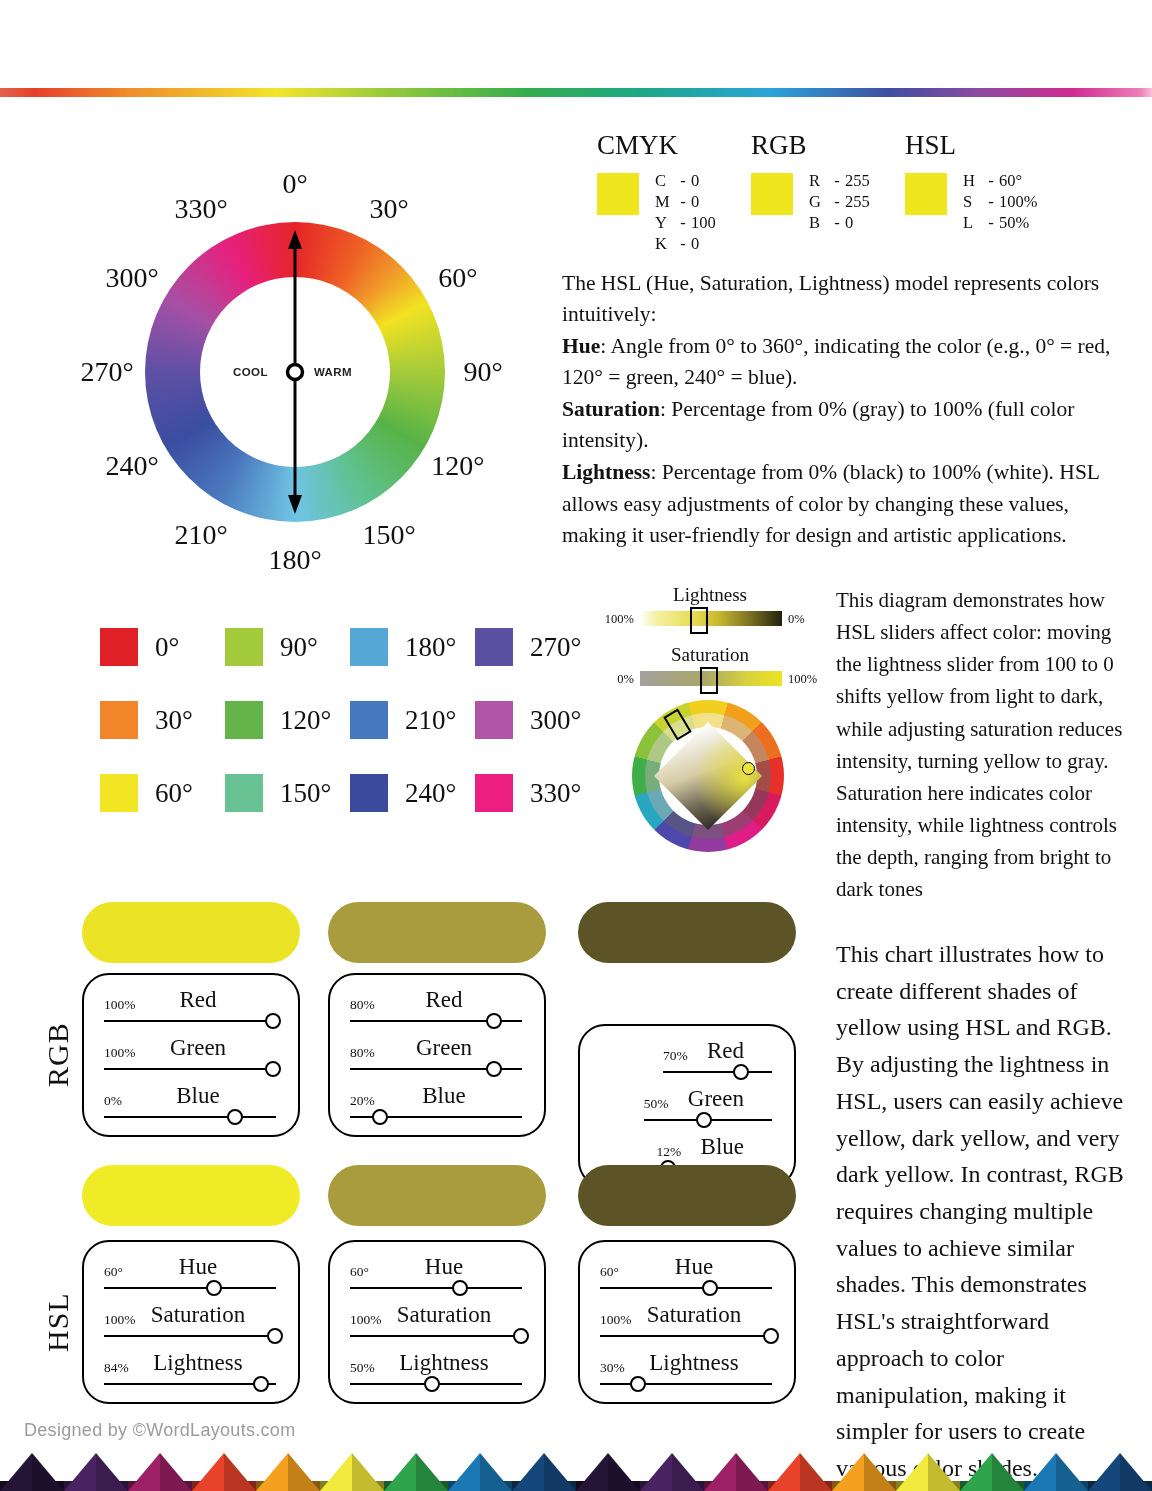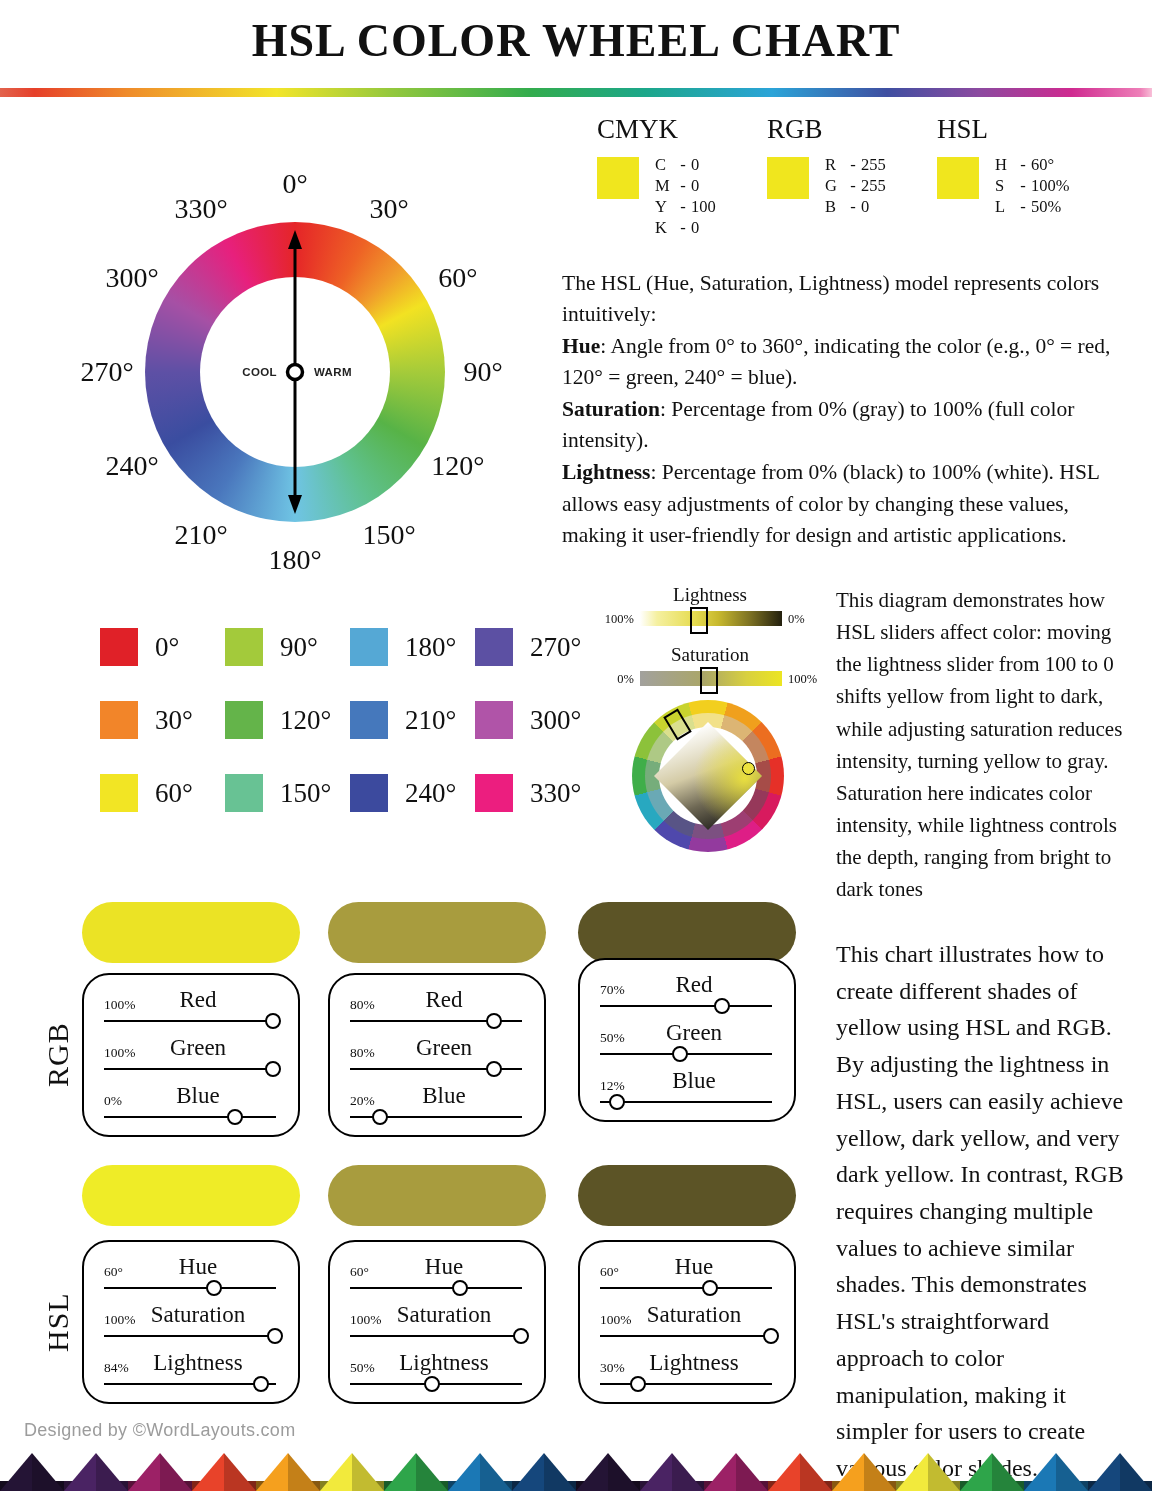--- a/index.html
+++ b/index.html
@@ -3,37 +3,37 @@
 <meta charset="utf-8">
 <style>
   body{margin:0;background:#fff}
   .canvas{position:relative;width:1152px;height:1491px;background:#fff;font-family:"Liberation Serif",serif;color:#111;overflow:hidden}
 
   .title{position:absolute;top:14px;left:0;width:100%;text-align:center;font-size:46px;font-weight:700;letter-spacing:1px;margin:0}
   .rainbow{position:absolute;top:88px;left:0;width:100%;height:9px;
     background:linear-gradient(90deg,#e2634d 0%,#e6402a 3%,#ef8b2b 11%,#f2e52a 24%,#93c83d 34%,#33ac4d 46%,#1ca78a 56%,#2ba4d8 67%,#3f4fa1 77%,#8c4aa0 85%,#cf2a90 93%,#ee7fb8 99%,#f8c0d8 100%)}
 
   
-  #models{position:absolute;left:597px;top:114px;display:flex;gap:20px}
+  #models{position:absolute;left:597px;top:130px;display:flex;gap:4px}
   .model{width:150px}
   .model-name{font-size:27px;margin-bottom:9px}
   .model-body{display:flex;gap:16px}
   .model-swatch{width:42px;height:42px;margin-top:3px;flex:0 0 42px}
   .mrow{display:flex;font-size:16.5px;line-height:21px}
   .mk{width:20px}
   .md{width:16px;text-align:center}
 
   
   .wheel{position:absolute;left:145px;top:222px;width:300px;height:300px}
   .ring{position:absolute;inset:0;border-radius:50%;
     background:conic-gradient(from 0deg,#e52528 0deg,#ee6225 28deg,#f09b2b 45deg,#f2e222 62deg,#a5cb3a 90deg,#57b347 120deg,#5fc18e 150deg,#6fc4e4 180deg,#4a77bd 212deg,#3a4da0 240deg,#5e50a5 270deg,#a650a5 300deg,#e7207d 332deg,#e52528 360deg)}
   .hole{position:absolute;left:55px;top:55px;width:190px;height:190px;border-radius:50%;background:#fff}
   .arrow-svg{position:absolute;inset:0}
   .cool,.warm{position:absolute;top:144px;font-family:"Liberation Sans",sans-serif;font-size:11.5px;font-weight:600;letter-spacing:.4px;color:#222}
-  .cool{left:88px;width:44px;text-align:right}
+  .cool{left:88px;width:44px;text-align:left}
   .warm{left:169px}
   .wlabel{position:absolute;transform:translate(-50%,-50%);font-size:28px;white-space:nowrap}
 
   
   .intro{position:absolute;left:562px;top:246px;width:552px;font-size:21.5px;line-height:1.47}
 
   
   .ds-title{position:absolute;text-align:center;font-size:19px}
   #lt-title{left:630px;top:584px;width:160px}
   #st-title{left:630px;top:644px;width:160px}
@@ -84,21 +84,20 @@
   .sknob{position:absolute;top:7px;width:12px;height:12px;border:2.6px solid #000;border-radius:50%;background:#fff;transform:translate(-50%,-50%)}
 
   .credit{position:absolute;left:24px;top:1420px;font-family:"Liberation Sans",sans-serif;font-size:18px;color:#9c9c9c;letter-spacing:.3px}
   #zigzag{position:absolute;left:0;top:1451px;width:1152px;height:40px;display:block}
 </style>
 </head>
 <body>
 
 <div class="canvas">
 
-  <h1 class="title">HSL COLOR WHEEL CHART</h1>
   <div class="rainbow"></div>
 
   <div id="models">
       <div class="model">
         <div class="model-name">CMYK</div>
         <div class="model-body">
           <div class="model-swatch" style="background: rgb(240, 230, 30);"></div>
           <div class="model-rows">
             <div class="mrow">
               <span class="mk">C</span>
@@ -341,21 +340,21 @@
             <span class="spct">20%</span>
             <span class="sname">Blue</span>
           </div>
           <div class="strack">
             <div class="sline"></div>
             <div class="sknob" style="left: 17%;"></div>
           </div>
         </div>
       </div>
       <div class="pill" style="left: 578px; top: 902px; background: rgb(92, 84, 38);"></div>
-      <div class="panel" style="left: 578px; top: 958px;">
+      <div class="panel" style="left: 578px; top: 1024px; align-items: flex-end;">
         <div class="srow">
           <div class="shead">
             <span class="spct">70%</span>
             <span class="sname">Red</span>
           </div>
           <div class="strack">
             <div class="sline"></div>
             <div class="sknob" style="left: 70%;"></div>
           </div>
         </div>

